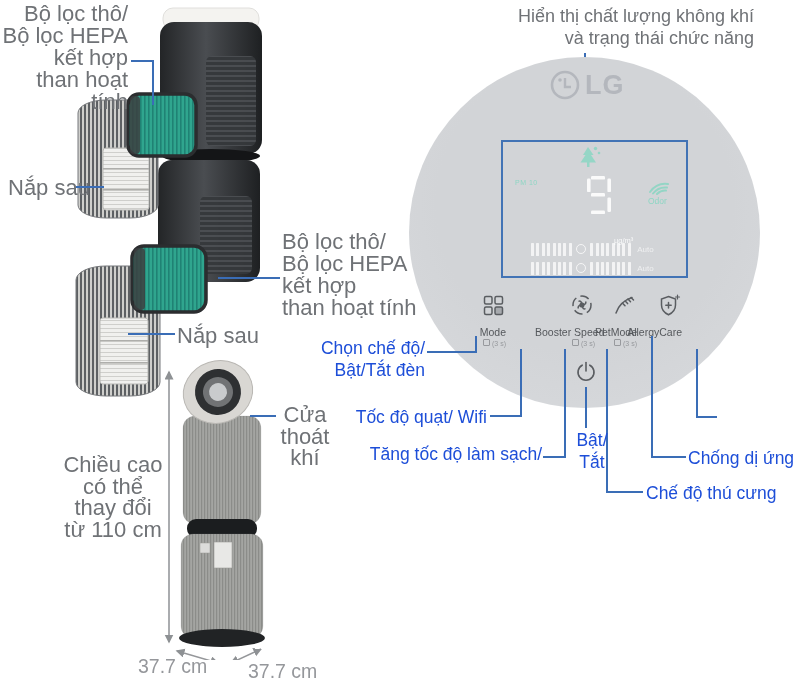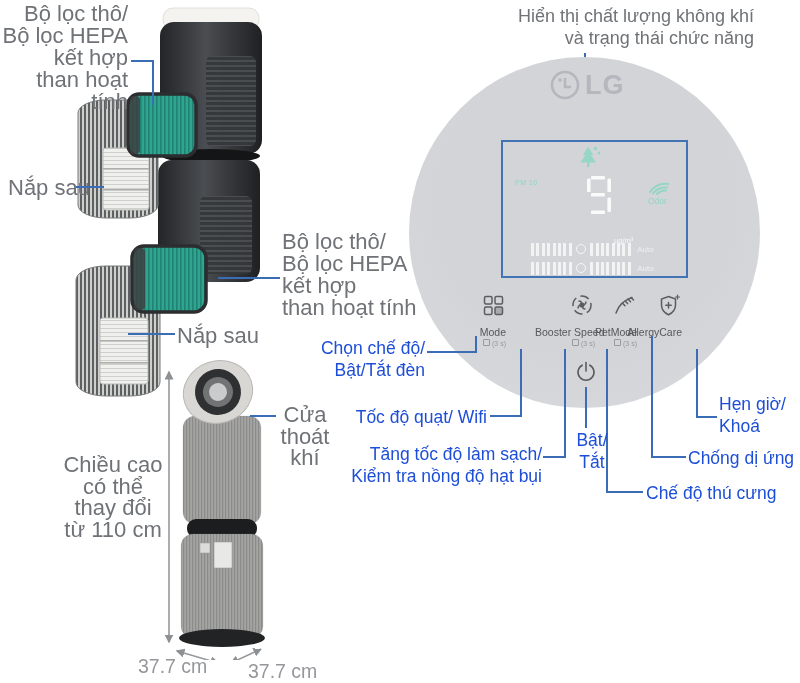--- a/index.html
+++ b/index.html
@@ -303,26 +303,21 @@
   <div class="bline hline" style="left:696px;top:416px;width:21px;"></div>
   <div class="bline vline" style="left:585px;top:387px;height:41px;"></div>
 
   <div class="ann" style="right:375px;top:337px;text-align:right;">
     <div>Chọn chế độ/</div>
     <div>Bật/Tắt đèn</div>
   </div>
   <div class="ann" style="right:313px;top:406px;"><span>Tốc độ quạt/ Wifi</span></div>
   <div class="ann" style="right:258px;top:443px;text-align:right;">
     <div>Tăng tốc độ làm sạch/</div>
-    <div>Kiểm tra nồng độ hạt bụi</div>
   </div>
   <div class="ann" style="left:567px;top:429px;width:50px;text-align:center;">
     <div>Bật/</div>
     <div>Tắt</div>
   </div>
   <div class="ann" style="left:646px;top:482px;"><span>Chế độ thú cưng</span></div>
   <div class="ann" style="left:688px;top:447px;"><span>Chống dị ứng</span></div>
-  <div class="ann" style="left:719px;top:393px;">
-    <div>Hẹn giờ/</div>
-    <div>Khoá</div>
-  </div>
 
 </div>
 
 </body></html>

